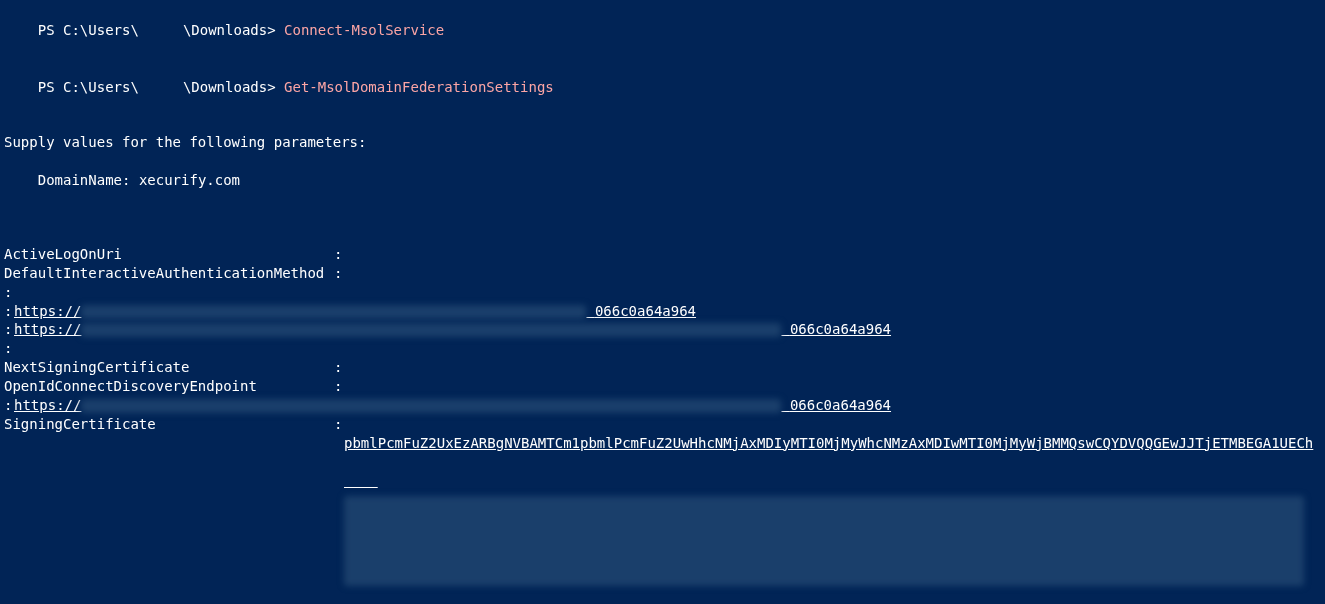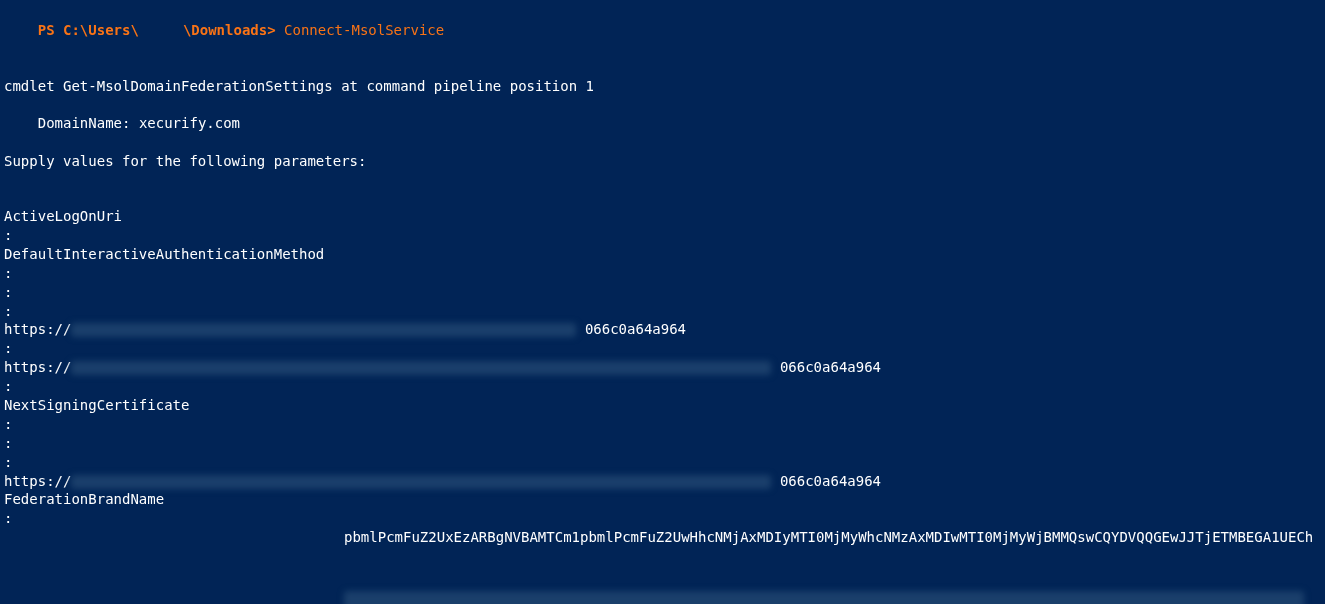--- a/index.html
+++ b/index.html
@@ -15,86 +15,88 @@
       line-height: 1.35;
       padding: 2px 4px;
       width: 1325px;
       height: 604px;
       overflow: hidden;
     }
     .line {
       white-space: pre;
     }
     .prompt {
-      color: #f97316;
-      font-weight: bold;
+      color: #ffffff;
     }
     .redacted-user {
       display: inline-block;
       background-color: #012456;
       color: #012456;
       width: 44px;
     }
     .cmd {
-      color: #f97316;
+      color: #fca5a5;
     }
     .blur-block {
       display: inline-block;
       background: #1a3f6b;
       filter: blur(3px);
       border-radius: 3px;
       vertical-align: middle;
     }
     .kv-row {
       display: flex;
       white-space: pre;
-      flex-direction: column;
     }
     .kv-key {
       width: 330px;
       flex-shrink: 0;
     }
     .kv-sep {
       width: 10px;
       flex-shrink: 0;
     }
     .kv-val {
       flex: 1;
       white-space: pre-wrap;
       word-break: break-all;
+      text-decoration: underline;
     }
     .sig-indent {
       padding-left: 340px;
       white-space: pre-wrap;
       word-break: break-all;
+      text-decoration: underline;
     }
     .spacer {
       height: 18px;
     }
     .spacer2 {
       height: 36px;
     }
   </style>
 </head>
 <body>
 
 <div>
 
   <div class="line">
     <span class="prompt">PS C:\Users\</span><span class="redacted-user">     </span><span class="prompt">\Downloads&gt;</span> <span class="cmd">Connect-MsolService</span>
   </div>
 
+  <div class="line">
+    <span class="prompt">PS C:\Users\</span><span class="redacted-user">     </span><span class="prompt">\Downloads&gt;</span> <span class="cmd">Get-MsolDomainFederationSettings</span>
+  </div>
 
   <div class="spacer"></div>
 
-  <div class="line">cmdlet Get-MsolDomainFederationSettings at command pipeline position 1</div>
+  <div class="line">Supply values for the following parameters:</div>
   <div class="line">
     <span>DomainName:</span> <span>xecurify.com</span>
   </div>
-  <div class="line">Supply values for the following parameters:</div>
 
   <div class="spacer2"></div>
 
   <div class="kv-row">
     <span class="kv-key">ActiveLogOnUri</span><span class="kv-sep">:</span><span class="kv-val"></span>
   </div>
 
   <div class="kv-row">
     <span class="kv-key">DefaultInteractiveAuthenticationMethod</span><span class="kv-sep">:</span><span class="kv-val"></span>
   </div>
@@ -113,28 +115,28 @@
 
   <div class="kv-row">
     <span class="kv-sep">:</span><span class="kv-val"></span>
   </div>
 
   <div class="kv-row">
     <span class="kv-key">NextSigningCertificate</span><span class="kv-sep">:</span><span class="kv-val"></span>
   </div>
 
   <div class="kv-row">
-    <span class="kv-sep">:</span><span class="kv-val"></span>
+    <span class="kv-key">OpenIdConnectDiscoveryEndpoint</span><span class="kv-sep">:</span><span class="kv-val"></span>
   </div>
 
   <div class="kv-row">
     <span class="kv-sep">:</span><span class="kv-val"><span>https://</span><span class="blur-block" style="width:700px;height:14px;"></span> <span>066c0a64a964</span></span>
   </div>
 
   <div class="kv-row">
-    <span class="kv-key">FederationBrandName</span><span class="kv-sep">:</span>
+    <span class="kv-key">SigningCertificate</span><span class="kv-sep">:</span>
   </div>
   <div class="sig-indent">pbmlPcmFuZ2UxEzARBgNVBAMTCm1pbmlPcmFuZ2UwHhcNMjAxMDIyMTI0MjMyWhcNMzAxMDIwMTI0MjMyWjBMMQswCQYDVQQGEwJJTjETMBEGA1UECh</div>
   <div class="sig-indent">
     <span class="blur-block" style="width:960px;height:90px;margin-top:6px;margin-bottom:6px;"></span>
   </div>
 
 </div>
 
 </body></html>

